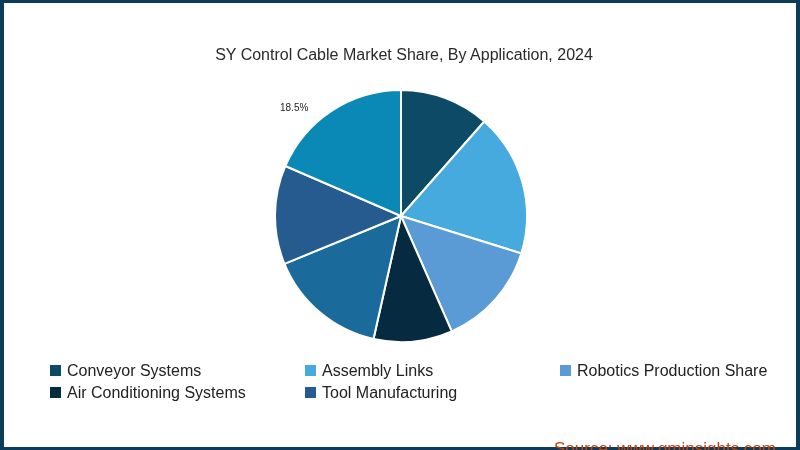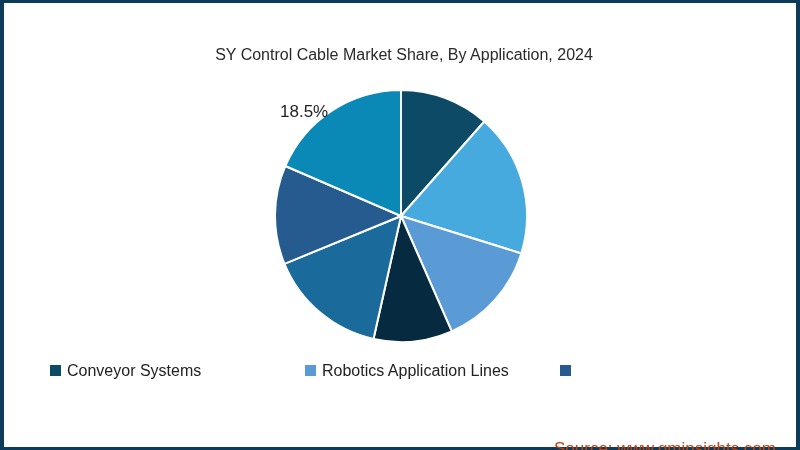--- a/index.html
+++ b/index.html
@@ -21,21 +21,21 @@
     }
     .title {
       position: absolute; left: 0; top: 43px; width: 800px;
       text-align: center; font-size: 16px; color: #2a2a2a;
     }
     .pie {
       position: absolute; left: 0; top: 0;
     }
     .pct-label {
       position: absolute; left: 276px; top: 99px;
-      font-size: 17px; color: #222;
+      font-size: 10px; color: #222;
     }
     .legend {
       position: absolute; left: 46px; top: 358px; width: 740px;
       display: grid;
       grid-template-columns: 255px 255px 230px;
       row-gap: 3px;
       font-size: 16px; color: #222;
     }
     .legend-item { display: flex; align-items: center; height: 19px; white-space: nowrap; }
     .legend-swatch {
@@ -63,22 +63,31 @@
     </svg>
 
   <div class="pct-label">18.5%</div>
 
   <div class="legend">
     <div class="legend-item">
       <span class="legend-swatch" style="background: rgb(12, 74, 102);"></span>
       <span>Conveyor Systems</span>
     </div>
     <div class="legend-item">
+      <span class="legend-swatch" style="background: rgb(70, 170, 223);"></span>
+      <span>Assembly Links</span>
+    </div>
+    <div class="legend-item">
       <span class="legend-swatch" style="background: rgb(91, 155, 213);"></span>
-      <span>Robotics Application Lines</span>
+      <span>Robotics Production Share</span>
+    </div>
+    <div class="legend-item">
+      <span class="legend-swatch" style="background: rgb(6, 43, 64);"></span>
+      <span>Air Conditioning Systems</span>
     </div>
     <div class="legend-item">
       <span class="legend-swatch" style="background: rgb(37, 91, 143);"></span>
+      <span>Tool Manufacturing</span>
     </div>
   </div>
 
   <div class="source">Source: www.gminsights.com</div>
 </div>
 
 </body></html>

